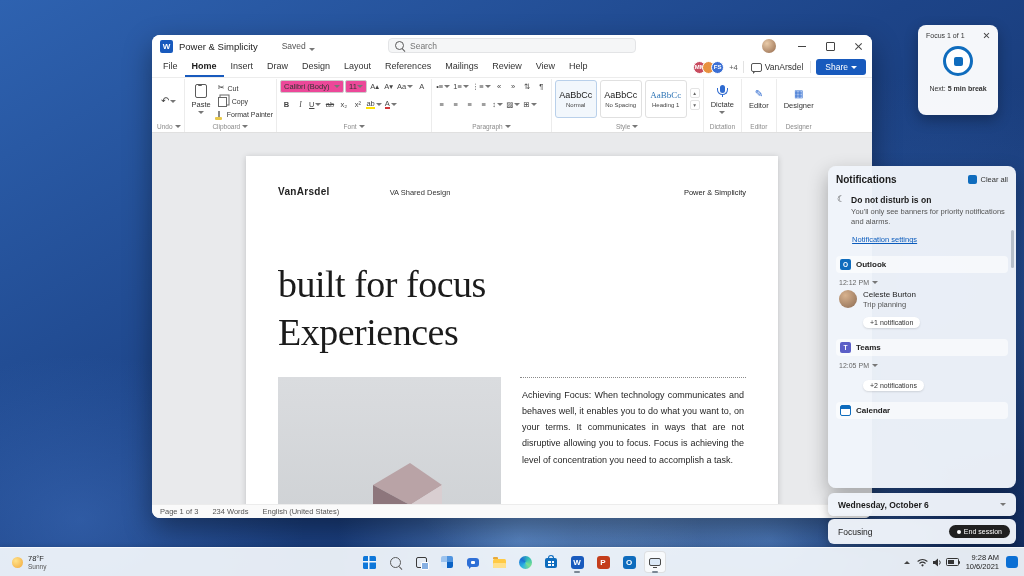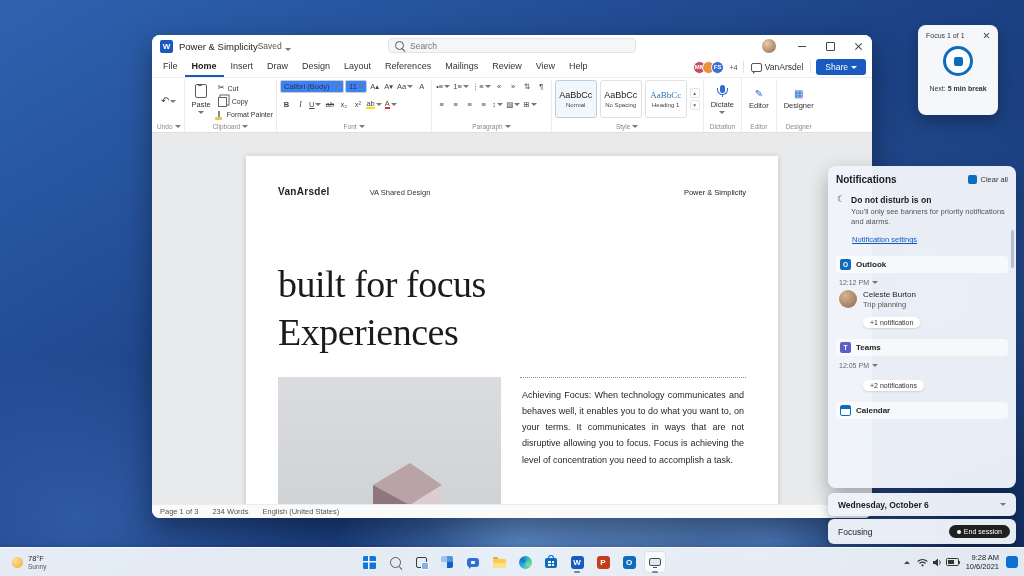--- a/index.html
+++ b/index.html
@@ -15,21 +15,21 @@
       linear-gradient(150deg,#2e62b0 0%,#1d4488 45%,#122c5e 100%);}
   button{font-family:inherit;cursor:pointer}
   .caret{width:0;height:0;border-left:3px solid transparent;border-right:3px solid transparent;border-top:3px solid #777;display:inline-block;flex:none}
   .caret-up{width:0;height:0;border-left:3px solid transparent;border-right:3px solid transparent;border-bottom:3px solid #444;display:inline-block}
 
   
   .word-window{position:absolute;left:152px;top:35px;width:720px;height:483px;background:#fff;border-radius:8px;box-shadow:0 10px 28px rgba(0,0,0,0.38);display:flex;flex-direction:column;overflow:hidden}
   .titlebar{height:22px;flex:none;display:flex;align-items:center;background:#fff;padding-left:8px;position:relative}
   .win-icon{width:13px;height:13px;background:#185abd;border-radius:2px;color:#fff;font-size:8px;font-weight:bold;display:flex;align-items:center;justify-content:center;flex:none}
   .t-title{font-size:9.5px;color:#222;margin-left:6px;white-space:nowrap}
-  .t-saved{display:flex;align-items:flex-end;gap:3px;font-size:8.5px;color:#555;margin-left:0}
+  .t-saved{display:flex;align-items:flex-end;gap:3px;font-size:8.5px;color:#555;margin-left:24px}
   .search-pill{position:absolute;left:236px;top:3px;width:248px;height:15px;background:#f5f6f7;border:1px solid #e3e4e6;border-radius:4px;display:flex;align-items:center;gap:4px;padding:0 6px;box-sizing:border-box}
   .search-pill input{border:none;background:transparent;font-size:8.5px;outline:none;width:100%;color:#333}
   .i-mag{width:7px;height:7px;border:1.2px solid #5a5a5a;border-radius:50%;position:relative;display:inline-block;flex:none}
   .i-mag::after{content:'';position:absolute;width:1.4px;height:3.8px;background:#5a5a5a;transform:rotate(-45deg);right:-1.8px;bottom:-2.8px}
   .t-right{position:absolute;right:0;top:0;height:100%;display:flex;align-items:center}
   .t-avatar{width:14px;height:14px;border-radius:50%;background:radial-gradient(circle at 35% 32%,#e9cba9,#93684a);margin-right:12px}
   .wbtn{width:28px;height:100%;display:flex;align-items:center;justify-content:center;background:none;border:none}
   .min-ic{width:8px;height:1px;background:#444;display:inline-block}
   .max-ic{width:7px;height:7px;border:1px solid #444;border-radius:1px;display:inline-block}
   .x-ic{position:relative;width:9px;height:9px;display:inline-block}
@@ -53,21 +53,21 @@
 
   .ribbon{height:53px;flex:none;display:flex;background:#fff;border-bottom:1px solid #e0e0e0;padding:1px 2px 0;overflow:hidden}
   .rgroup{display:flex;flex-direction:column;border-right:1px solid #ececec;padding:1px 3px 0;flex:none}
   .rbody{display:flex;gap:3px;flex:1;align-items:flex-start}
   .rcol{display:flex;flex-direction:column}
   .glabel{display:flex;align-items:center;justify-content:center;gap:2px;font-size:6.5px;color:#8a8a8a;padding:1px 0 2px}
   .bigbtn{display:flex;flex-direction:column;align-items:center;justify-content:center;gap:2px;background:none;border:none;font-size:7.5px;color:#333;padding:1px 4px;height:38px}
   .trow{display:flex;align-items:center;gap:3px;background:none;border:none;font-size:7px;color:#333;padding:0;height:12px;white-space:nowrap}
   .fbtn{min-width:13px;height:13px;font-size:7.5px;display:flex;align-items:center;justify-content:center;background:none;border:none;color:#444;padding:0 1px;gap:1px}
   .frow{display:flex;gap:1px;align-items:center;margin-bottom:2px}
-  .combo{display:flex;align-items:center;justify-content:space-between;border:1px solid #ccc;border-radius:2px;font-size:7.5px;color:#333;padding:0 3px;height:13px;background:#3b82f6;box-sizing:border-box}
+  .combo{display:flex;align-items:center;justify-content:space-between;border:1px solid #ccc;border-radius:2px;font-size:7.5px;color:#333;padding:0 3px;height:13px;background:#ec4899;box-sizing:border-box}
   .wname{width:64px}.wsize{width:22px}
   .b-b{font-weight:bold}.b-i{font-style:italic;font-family:"Liberation Serif",serif}.b-u span{text-decoration:underline}.b-s span{text-decoration:line-through}
   .ub-y{border-bottom:2.5px solid #ffe100;line-height:1}
   .ub-r{border-bottom:2.5px solid #d13438;line-height:1}
   .gi{font-size:8px;line-height:1}
   .g10{font-size:10px;line-height:1}
   .i-clipboard{width:10px;height:12px;border:1px solid #5a5a5a;border-radius:2px;position:relative;background:#fff;display:inline-block}
   .i-clipboard::before{content:'';position:absolute;width:4px;height:2px;background:#5a5a5a;top:-1px;left:2px;border-radius:1px}
   .i-copy{width:7px;height:8px;border:1px solid #666;background:#fff;display:inline-block;box-shadow:2px -2px 0 -0.5px #fff,2px -2px 0 0.5px #666;margin:2px 2px 0 0}
   .i-painter{width:2px;height:6px;background:#888;position:relative;display:inline-block;margin-right:4px}
@@ -80,21 +80,21 @@
   .sarrows{display:flex;flex-direction:column;justify-content:center;gap:2px;height:38px}
   .sarrows button{background:none;border:1px solid #e4e4e4;border-radius:2px;font-size:5.5px;color:#666;width:10px;height:10px;display:flex;align-items:center;justify-content:center;padding:0}
   .i-mic{width:5px;height:8px;background:#2f6bd0;border-radius:2.5px;position:relative;display:inline-block;margin-bottom:5px}
   .i-mic::after{content:'';position:absolute;left:-2.5px;top:3.5px;width:9px;height:6px;border:1.2px solid #2f6bd0;border-top:none;border-radius:0 0 6px 6px}
   .i-mic::before{content:'';position:absolute;left:1.8px;bottom:-4.5px;width:1.2px;height:3.5px;background:#2f6bd0}
 
   .docarea{flex:1;background:#e9eaec;position:relative;overflow:hidden}
   .page{position:absolute;left:94px;top:23px;width:532px;height:440px;background:#fff;box-shadow:0 1px 6px rgba(0,0,0,0.18);padding:0 32px;box-sizing:border-box}
   .page-head{display:flex;align-items:baseline;padding-top:30px;color:#222}
   .brand{font-weight:bold;font-size:10px;letter-spacing:0.3px}
-  .brand-sub{margin-left:40px;font-size:7.5px;color:#333}
+  .brand-sub{margin-left:60px;font-size:7.5px;color:#333}
   .head-right{margin-left:auto;font-size:7.5px;color:#222}
   .doc-heading{margin-top:64px;font-family:"Liberation Serif",serif;font-size:38px;line-height:1.26;color:#1b1b1b;letter-spacing:-0.5px}
   .doc-row{display:flex;margin-top:20px;gap:19px}
   .doc-image{width:223px;height:170px;background:linear-gradient(180deg,#dadcdf 0%,#cdd0d3 100%);flex:none;position:relative;overflow:hidden}
   .doc-text{flex:1;border-top:1px dotted #8a8a8a;border-bottom:1px dotted #8a8a8a;padding:9px 2px 12px;font-size:9px;line-height:1.8;text-align:justify;color:#1f1f1f}
   .statusbar{height:13px;flex:none;background:#fafafa;border-top:1px solid #ececec;display:flex;align-items:center;gap:14px;padding-left:8px;font-size:7.5px;color:#555}
 
   
   .focus-widget{position:absolute;left:918px;top:25px;width:80px;height:90px;background:rgba(253,253,254,0.97);border-radius:8px;box-shadow:0 5px 14px rgba(0,0,0,0.3);padding:7px 8px;box-sizing:border-box;display:flex;flex-direction:column;align-items:center}
   .fw-head{display:flex;width:100%;justify-content:space-between;align-items:center;font-size:7px;color:#333}

